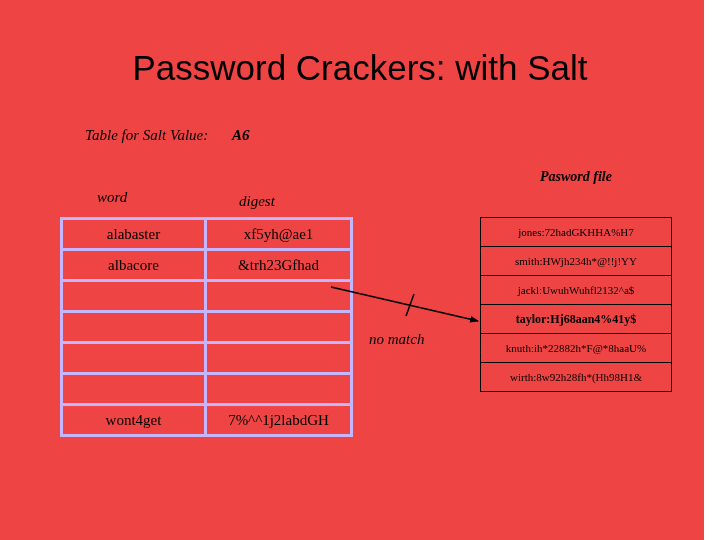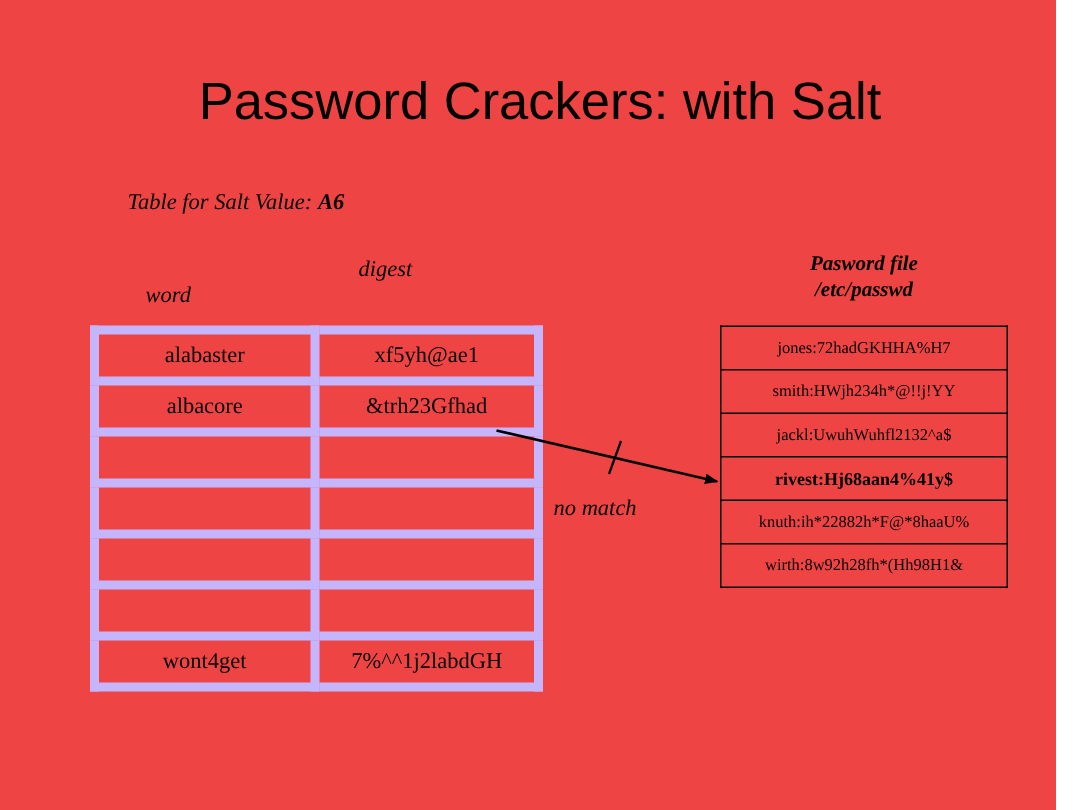--- a/index.html
+++ b/index.html
@@ -38,32 +38,33 @@
     left: 85px;
     top: 127px;
     font-family: "Liberation Serif", serif;
     font-style: italic;
     font-size: 15px;
     white-space: nowrap;
   }
   #table-caption .salt-value {
     font-weight: bold;
     font-style: italic;
+    margin-left: 20px;
   }
 
   
   .col-head {
     position: absolute;
     font-family: "Liberation Serif", serif;
     font-style: italic;
     font-size: 15px;
     white-space: nowrap;
   }
   #col-head-word   { left: 97px;  top: 189px; }
-  #col-head-digest { left: 239px; top: 172px; }
+  #col-head-digest { left: 239px; top: 193px; }
 
   
   #passwd-header {
     position: absolute;
     left: 480px;
     top: 168px;
     width: 192px;
     text-align: center;
     font-family: "Liberation Serif", serif;
     font-style: italic;
@@ -75,21 +76,21 @@
   
   #salt-table {
     position: absolute;
     left: 60px;
     top: 217px;
     width: 276px;
     border-collapse: collapse;
     table-layout: fixed;
   }
   #salt-table td {
-    border: 6px solid #c4b5fd;
+    border: 3px solid #c4b5fd;
     height: 28px;
     padding: 0 2px;
     text-align: center;
     vertical-align: middle;
     font-family: "Liberation Serif", serif;
     font-size: 15px;
     line-height: 16px;
     white-space: nowrap;
     overflow: hidden;
   }
@@ -151,21 +152,20 @@
 
   <div id="table-caption">
     <span>Table for Salt Value: </span><span class="salt-value">A6</span>
   </div>
 
   <div id="col-head-word" class="col-head">word</div>
   <div id="col-head-digest" class="col-head">digest</div>
 
   <div id="passwd-header">
     <div>Pasword file</div>
-    <div>/etc/passwd</div>
   </div>
 
   <table id="salt-table">
     <tbody>
       <tr>
         <td class="col-word">alabaster</td>
         <td class="col-digest">xf5yh@ae1</td>
       </tr>
       <tr>
         <td class="col-word">albacore</td>
@@ -199,21 +199,21 @@
       <tr>
         <td>jones:72hadGKHHA%H7</td>
       </tr>
       <tr>
         <td>smith:HWjh234h*@!!j!YY</td>
       </tr>
       <tr>
         <td>jackl:UwuhWuhfl2132^a$</td>
       </tr>
       <tr class="target-row">
-        <td>rivest:Hj68aan4%41y$</td>
+        <td>taylor:Hj68aan4%41y$</td>
       </tr>
       <tr>
         <td>knuth:ih*22882h*F@*8haaU%</td>
       </tr>
       <tr>
         <td>wirth:8w92h28fh*(Hh98H1&amp;</td>
       </tr>
     </tbody>
   </table>
 

